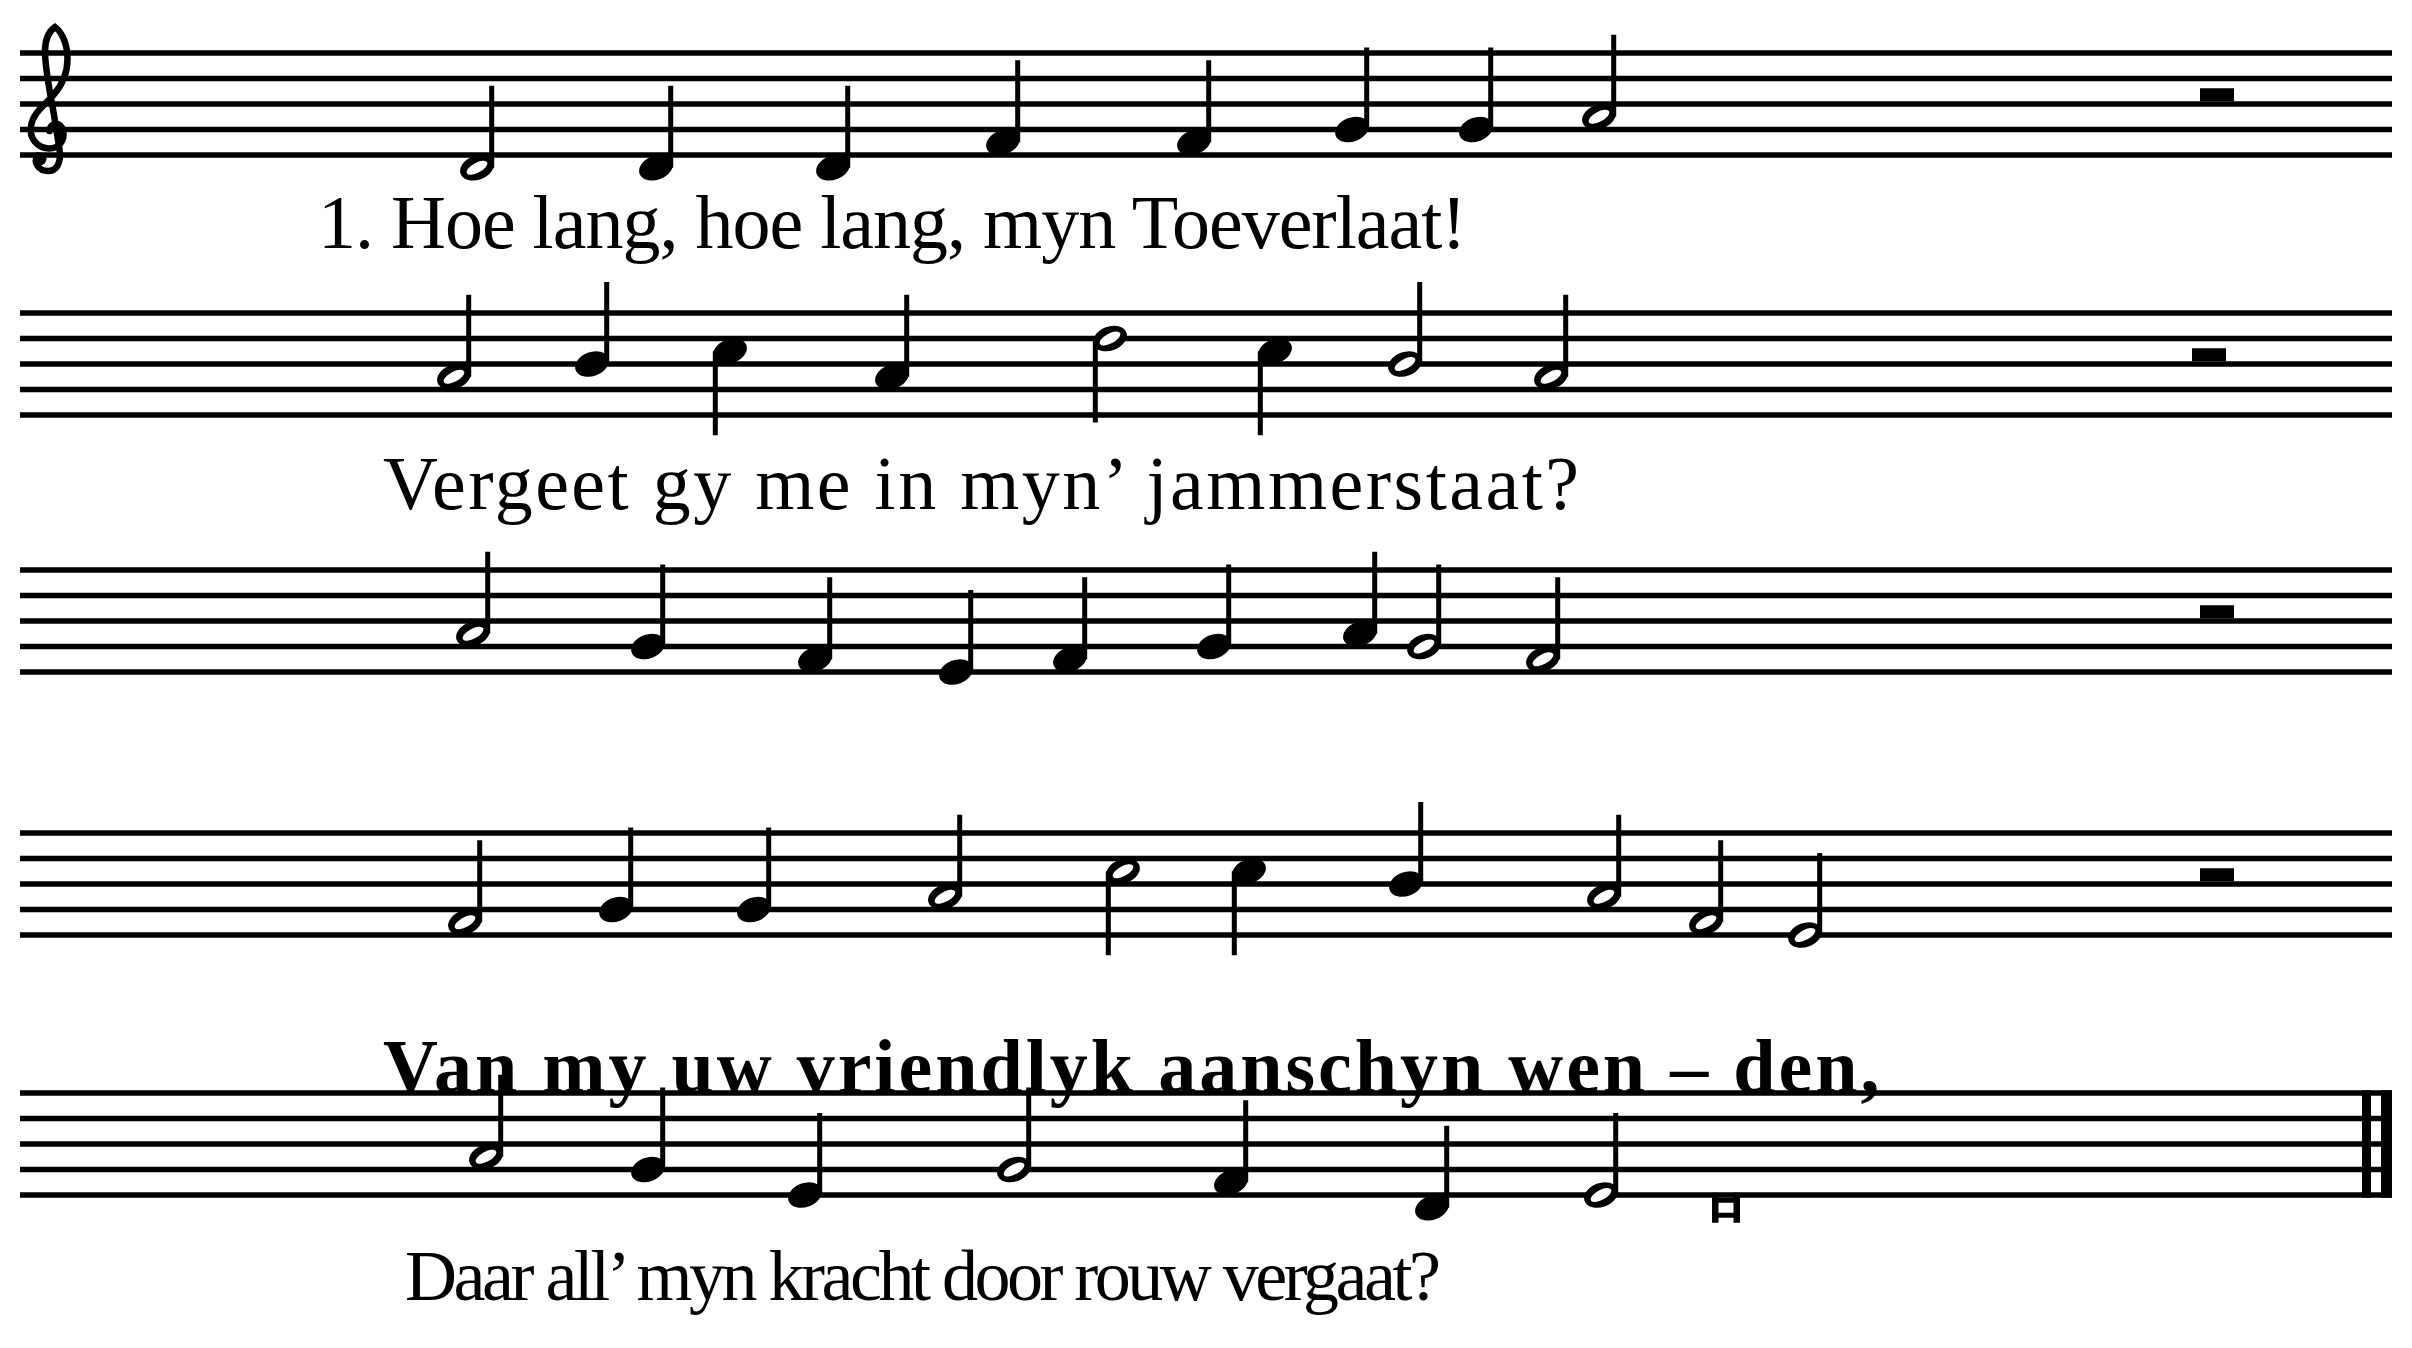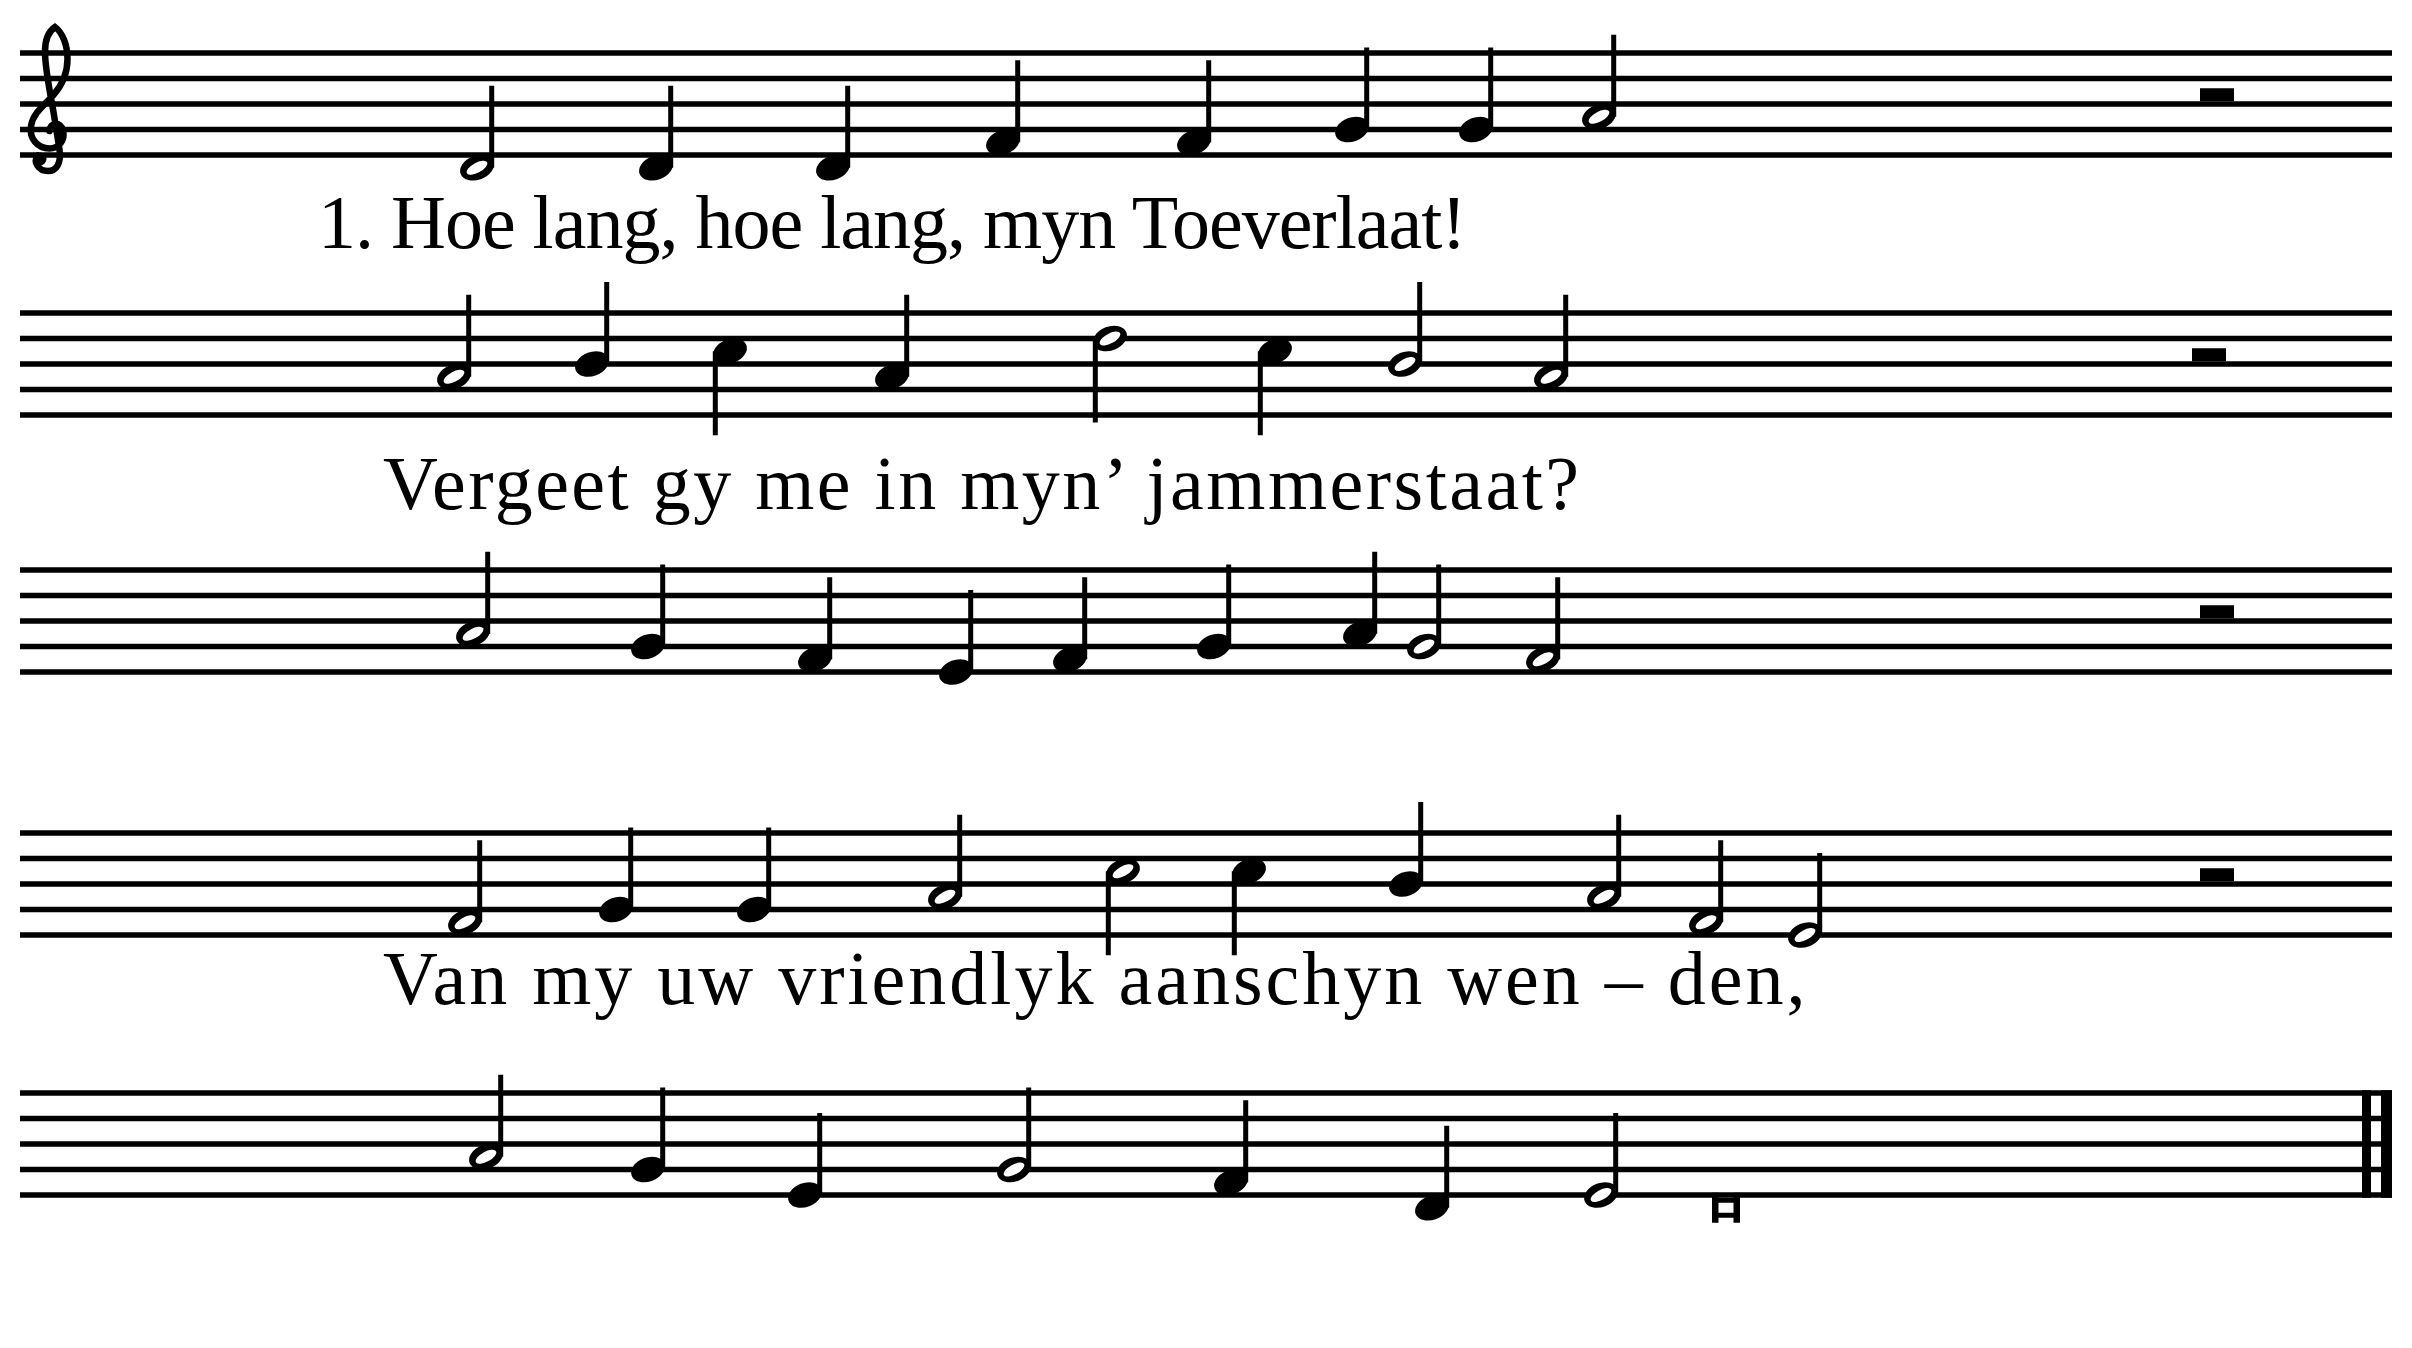--- a/index.html
+++ b/index.html
@@ -15,21 +15,21 @@
   .lyric{
     position:absolute;
     color:#000;
     font-size:76px;
     white-space:pre;
     line-height:1;
   }
   .l1{left:318px;top:184px;letter-spacing:-1px;}
   .l2{left:383px;top:445px;letter-spacing:2.5px;text-align:right;}
   .l3{left:383px;top:709px;letter-spacing:2.5px;}
-  .l4{left:383px;top:940px;letter-spacing:3px;}
+  .l4{left:383px;top:1028px;letter-spacing:3px;font-weight:bold;}
   .l5{left:405px;top:1240px;font-size:72px;letter-spacing:-3.5px;}
 </style>
 </head>
 <body>
 
 <div class="page">
   <svg id="score" width="2412" height="1348" viewBox="0 0 2412 1348" xmlns="http://www.w3.org/2000/svg">
       <g>
         <rect x="20" y="50.25" width="2372" height="5.5" fill="#000000"></rect>
         <rect x="20" y="75.75" width="2372" height="5.5" fill="#000000"></rect>
@@ -265,13 +265,14 @@
           <rect x="1712" y="1212.75" width="28" height="5" fill="#000000"></rect>
         </g>
         <rect x="2362" y="1090.25" width="9" height="107.5" fill="#000000"></rect>
         <rect x="2381" y="1090.25" width="11" height="107.5" fill="#000000"></rect>
       </g>
     </svg>
 
   <div class="lyric l1">1. Hoe lang, hoe lang, myn Toeverlaat!</div>
   <div class="lyric l2">Vergeet gy me in myn’ jammerstaat?</div>
   <div class="lyric l4">Van my uw vriendlyk aanschyn wen – den,</div>
+  <div class="lyric l5">Daar all’ myn kracht door rouw vergaat?</div>
 </div>
 
 </body></html>

